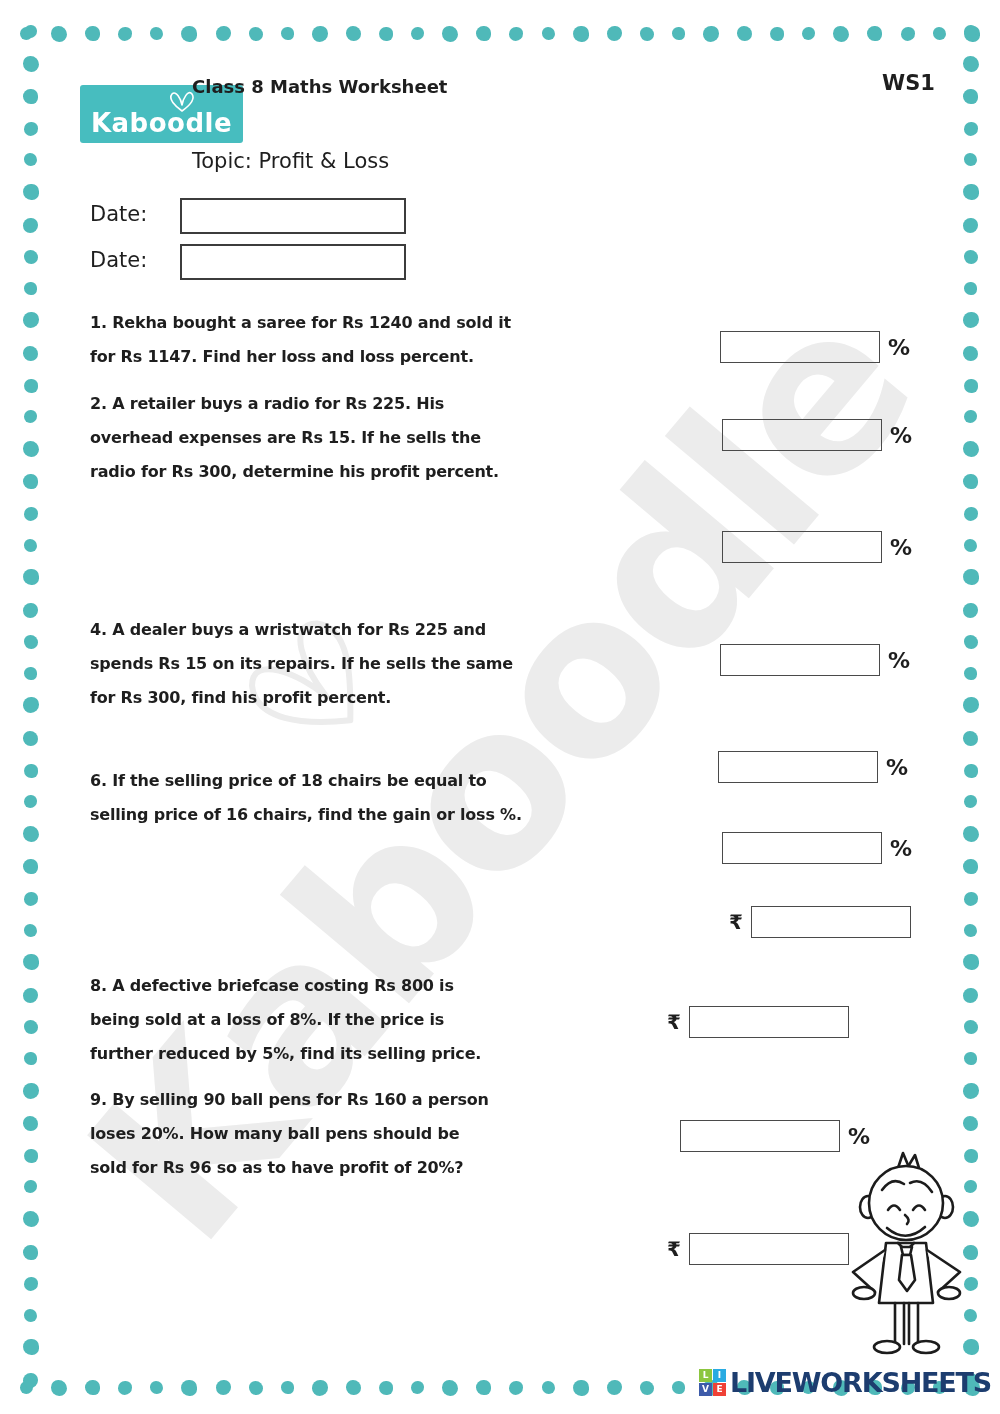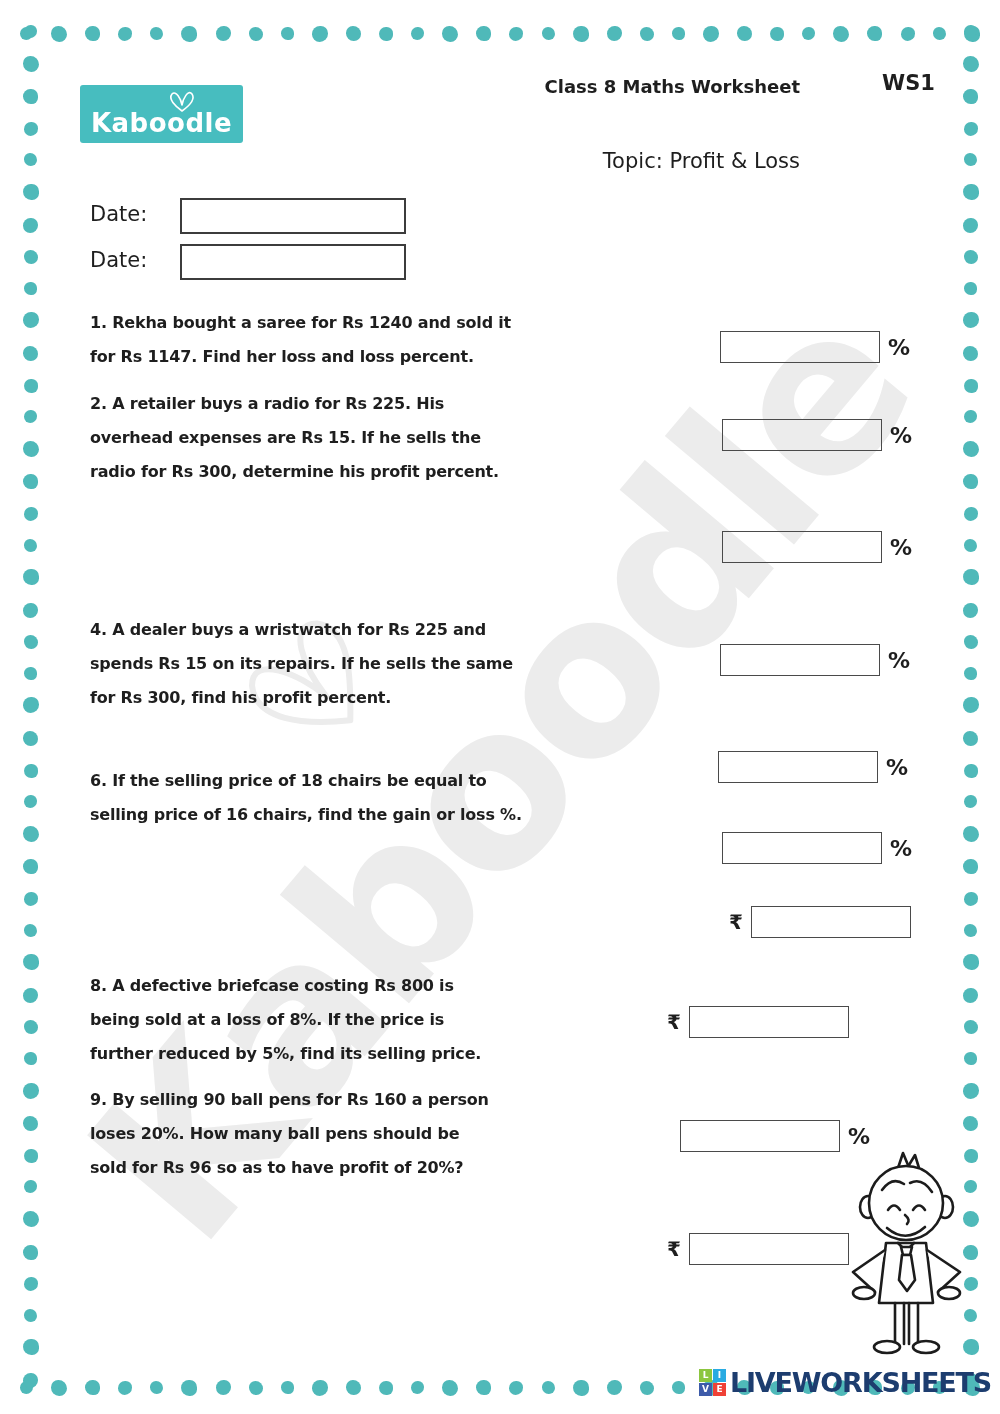--- a/index.html
+++ b/index.html
@@ -30,21 +30,21 @@
   .watermark-butterfly{position:absolute;left:235px;top:615px;z-index:0;transform:rotate(-45deg);}
 
   
   .logo{
     position:absolute;left:80px;top:85px;width:163px;height:58px;
     background:#47BDBF;border-radius:3px;z-index:2;
     display:flex;align-items:flex-end;justify-content:center;padding-bottom:7px;box-sizing:border-box;
   }
   .logo-text{color:#fff;font-size:26px;font-weight:600;letter-spacing:0.5px;line-height:1;}
   .logo-butterfly{position:absolute;left:86px;top:4px;}
-  .title-line{position:absolute;left:200px;width:600px;text-align:right;z-index:2;}
+  .title-line{position:absolute;left:192px;width:600px;text-align:left;z-index:2;}
   .t1{top:76px;font-size:18px;font-weight:600;}
   .t2{top:108px;font-size:26px;font-weight:600;}
   .t3{top:149px;font-size:21px;font-weight:400;}
   .ws-label{position:absolute;left:882px;top:71px;font-size:21px;font-weight:600;z-index:2;}
 
   
   .field-label{position:absolute;left:90px;font-size:21px;font-weight:500;z-index:2;}
   .lbl-name{top:202px}
   .lbl-date{top:248px}
   .field-box{position:absolute;left:180px;width:206px;height:32px;border:2px solid #3c3c3c;

